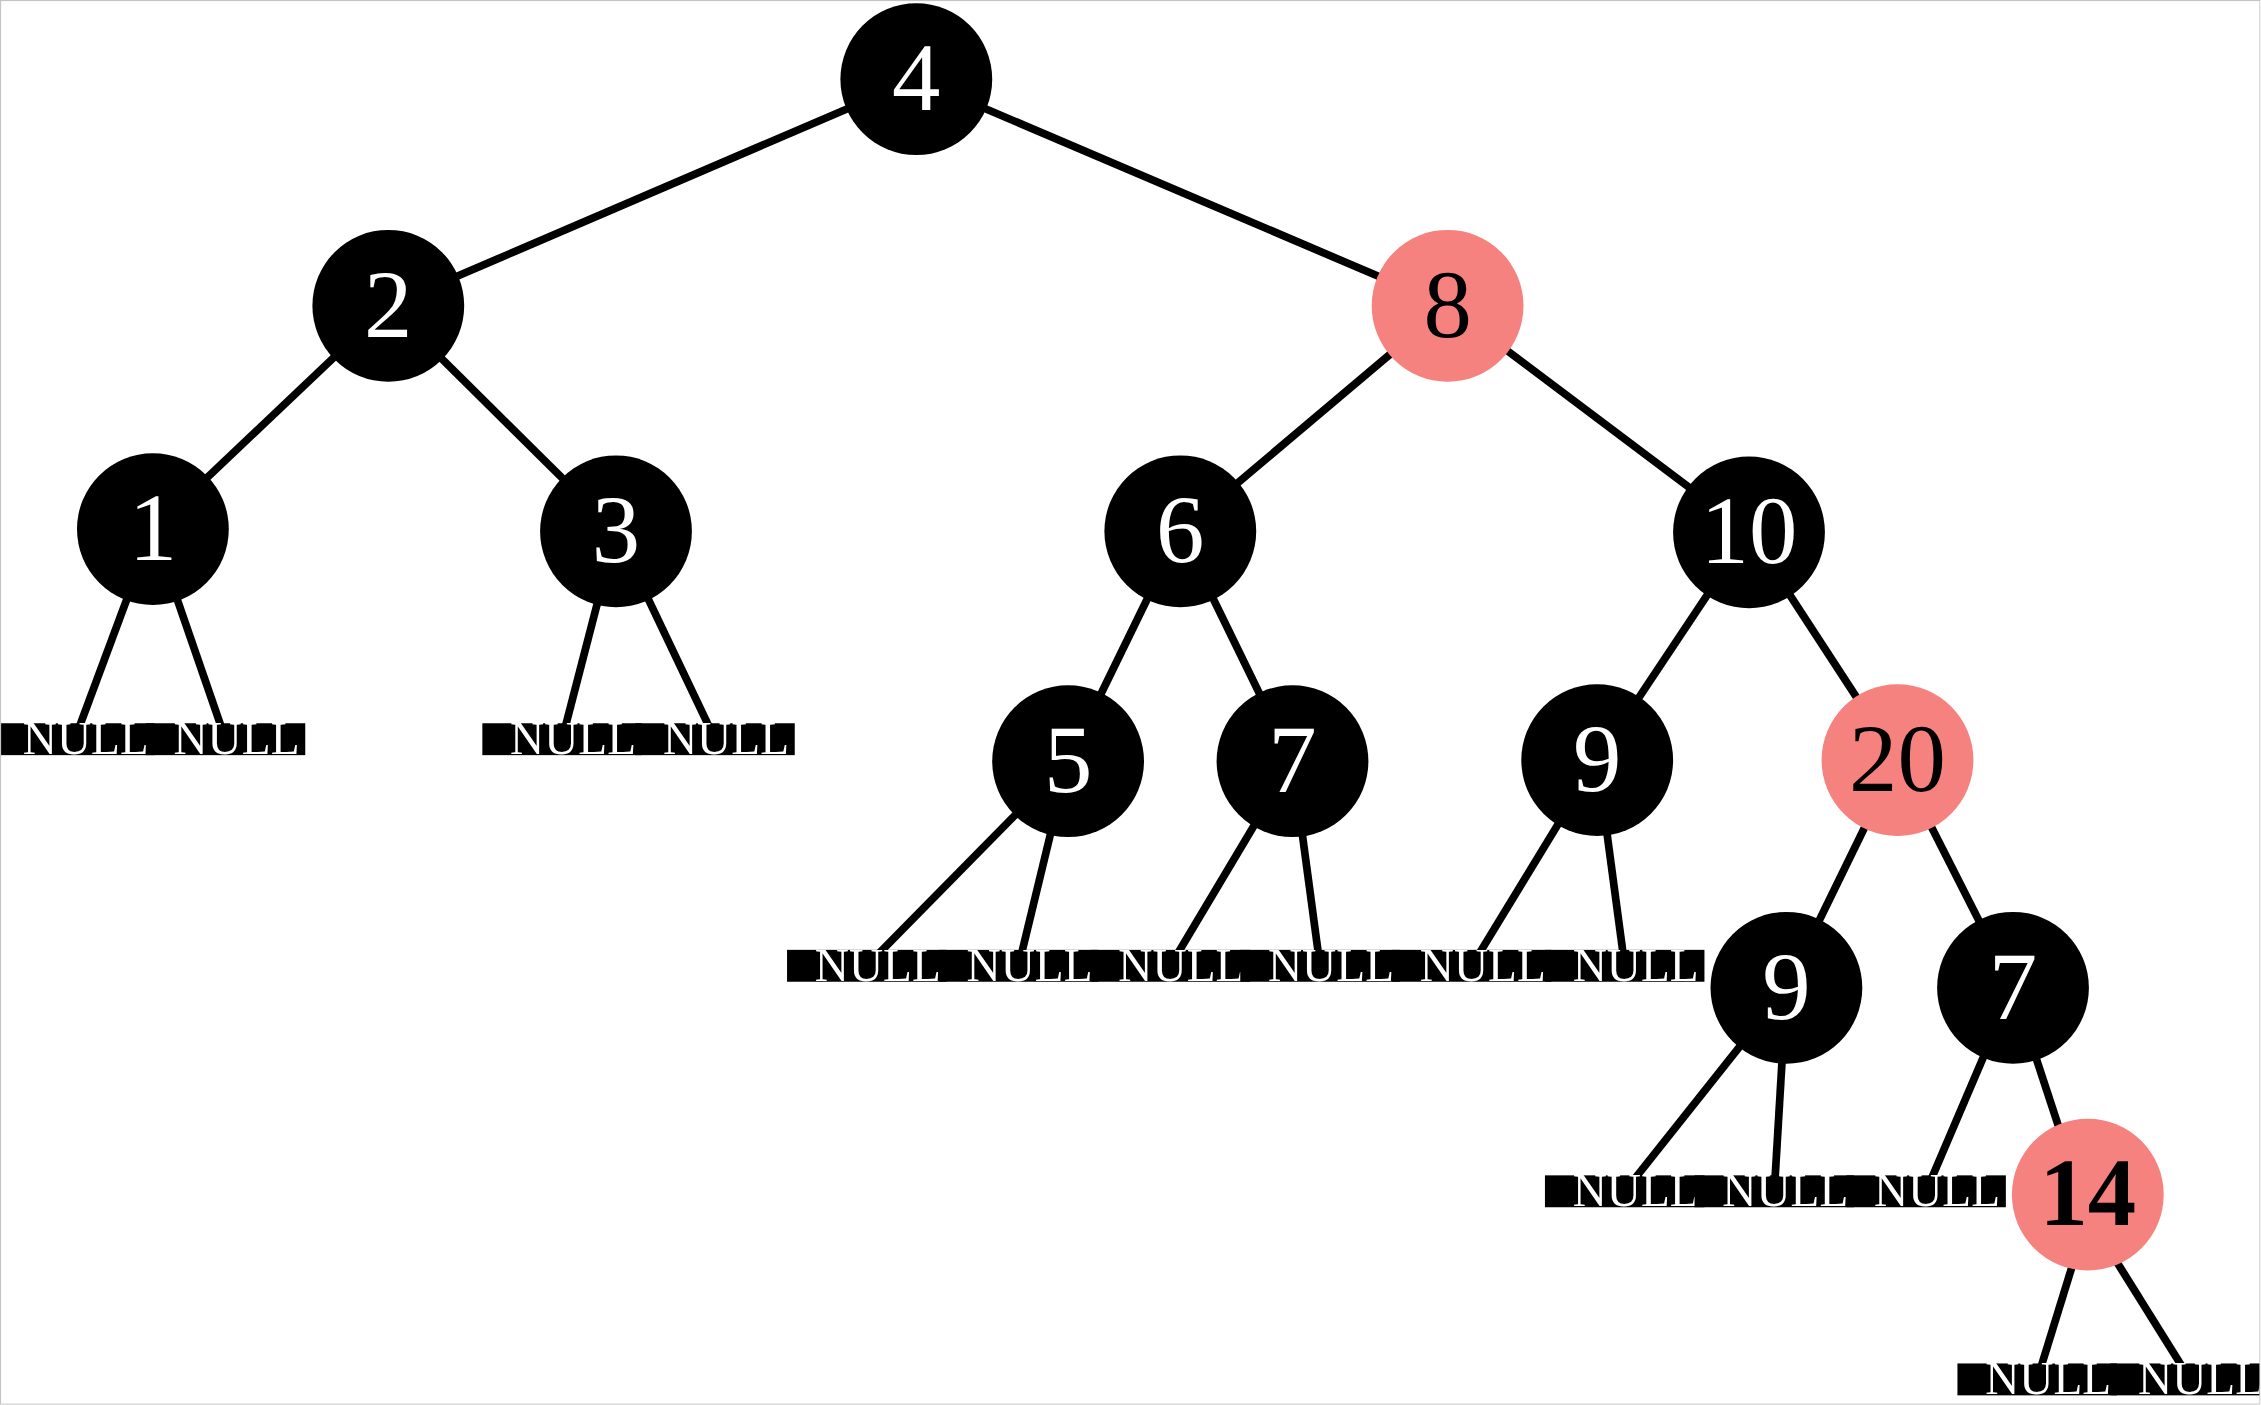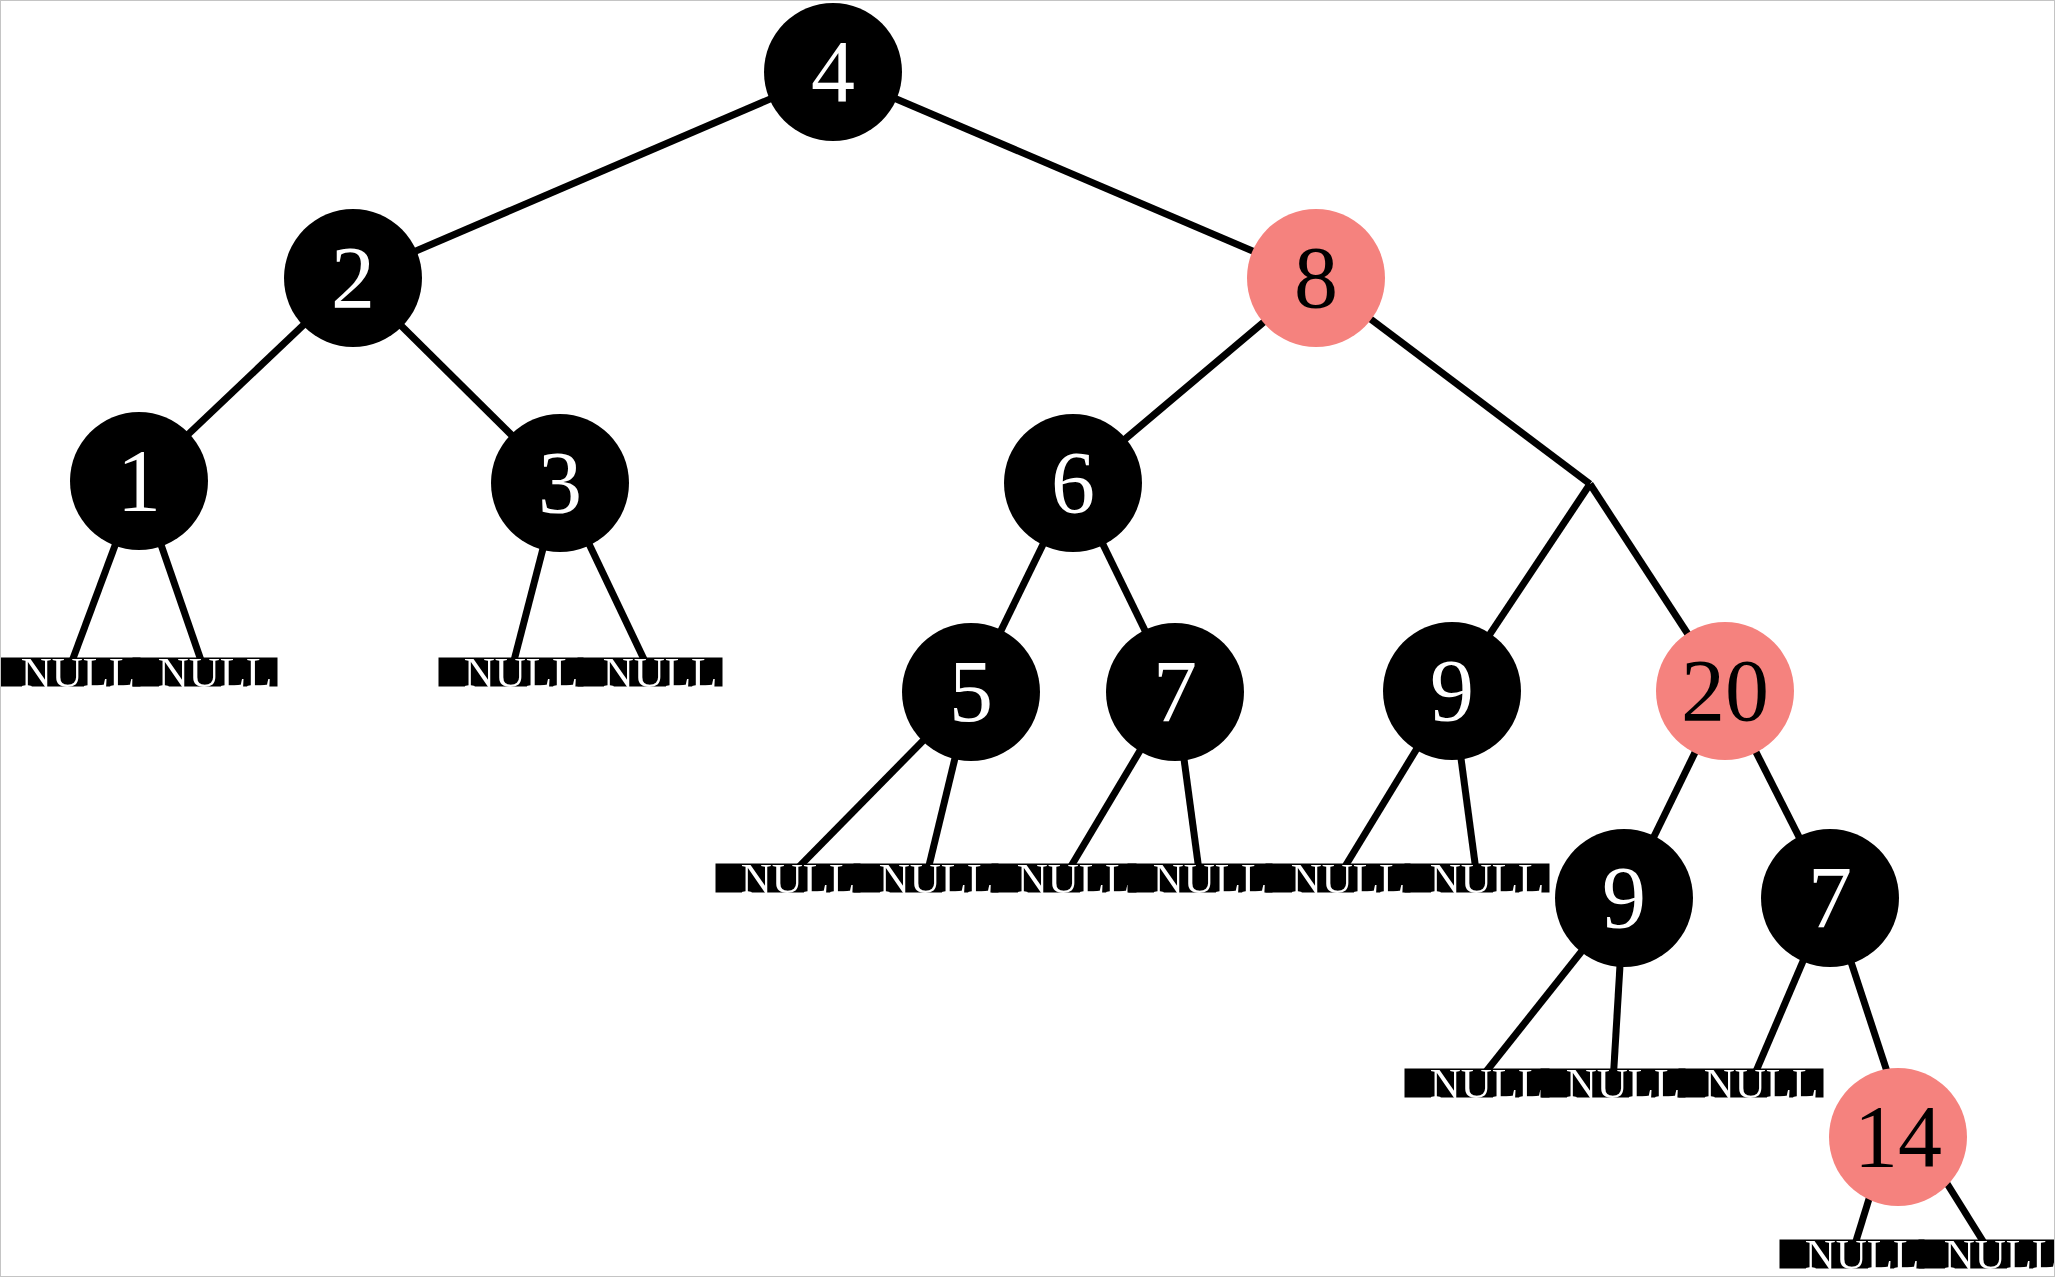--- a/index.html
+++ b/index.html
@@ -96,27 +96,28 @@
       <line x1="1829" y1="897" x2="1897" y2="1104" stroke="#000000" stroke-width="7"></line>
       <line x1="1897" y1="1104" x2="1851" y2="1253" stroke="#000000" stroke-width="7"></line>
       <line x1="1897" y1="1104" x2="1990" y2="1253" stroke="#000000" stroke-width="7"></line>
     </svg>
 <div class="tree-node black" style="left: 832px; top: 71px;">4</div>
     <div class="tree-node black" style="left: 352px; top: 277px;">2</div>
     <div class="tree-node red" style="left: 1315px; top: 277px;">8</div>
     <div class="tree-node black" style="left: 138px; top: 480px;">1</div>
     <div class="tree-node black" style="left: 559px; top: 482px;">3</div>
     <div class="tree-node black" style="left: 1072px; top: 482px;">6</div>
+    <div class="tree-node black" style="left: 1589px; top: 483px;">10</div>
     <div class="tree-node black" style="left: 970px; top: 691px;">5</div>
     <div class="tree-node black" style="left: 1174px; top: 691px;">7</div>
     <div class="tree-node black" style="left: 1451px; top: 690px;">9</div>
     <div class="tree-node red" style="left: 1724px; top: 690px;">20</div>
     <div class="tree-node black" style="left: 1623px; top: 897px;">9</div>
     <div class="tree-node black" style="left: 1829px; top: 897px;">7</div>
-    <div class="tree-node red" style="left: 1897px; top: 1136px;">14</div>
+    <div class="tree-node red" style="left: 1897px; top: 1085px; font-weight: bold;">14</div>
     <div class="null-leaf" style="left: 67px; top: 671px;">NULL</div>
     <div class="null-leaf" style="left: 204px; top: 671px;">NULL</div>
     <div class="null-leaf" style="left: 510px; top: 671px;">NULL</div>
     <div class="null-leaf" style="left: 649px; top: 671px;">NULL</div>
     <div class="null-leaf" style="left: 787px; top: 877px;">NULL</div>
     <div class="null-leaf" style="left: 925px; top: 877px;">NULL</div>
     <div class="null-leaf" style="left: 1063px; top: 877px;">NULL</div>
     <div class="null-leaf" style="left: 1199px; top: 877px;">NULL</div>
     <div class="null-leaf" style="left: 1337px; top: 877px;">NULL</div>
     <div class="null-leaf" style="left: 1476px; top: 877px;">NULL</div>

